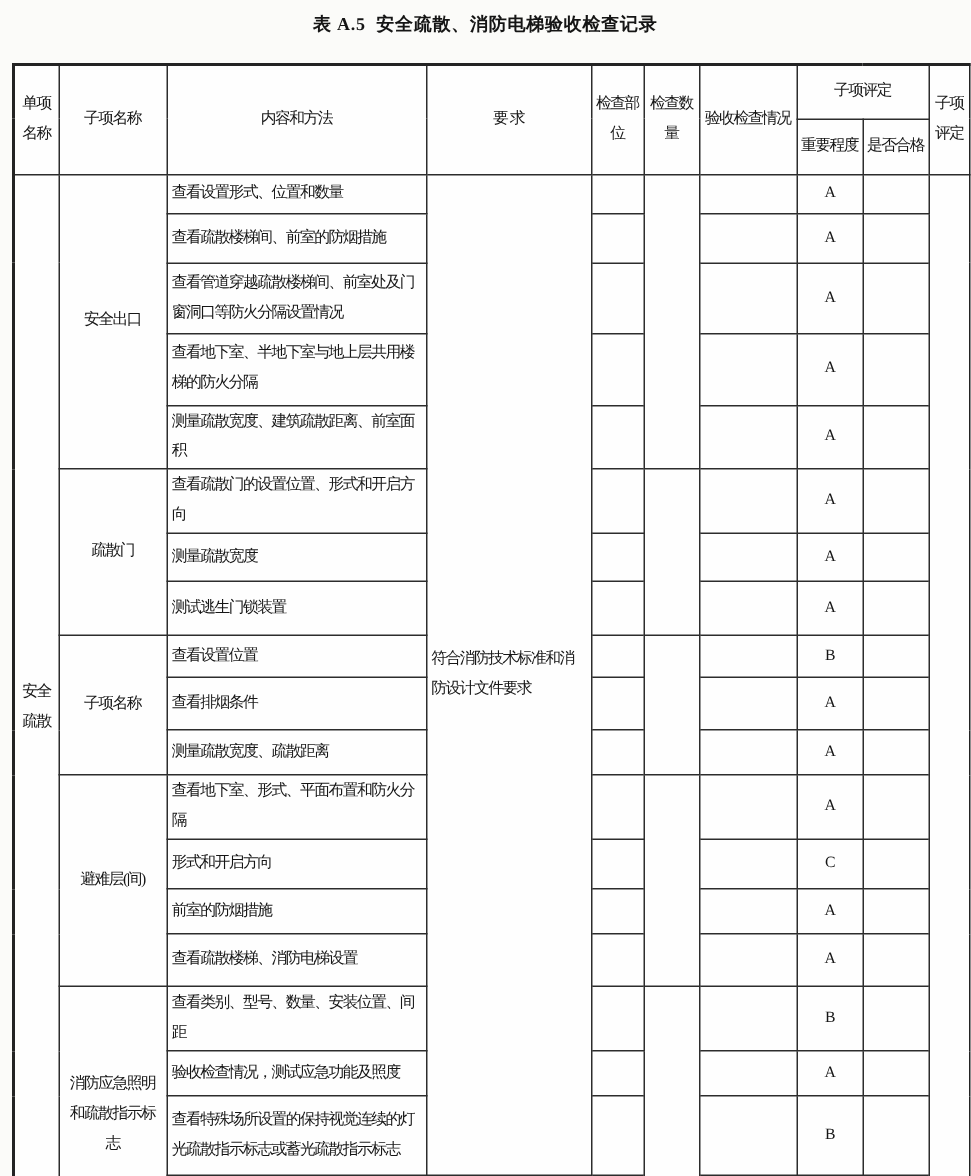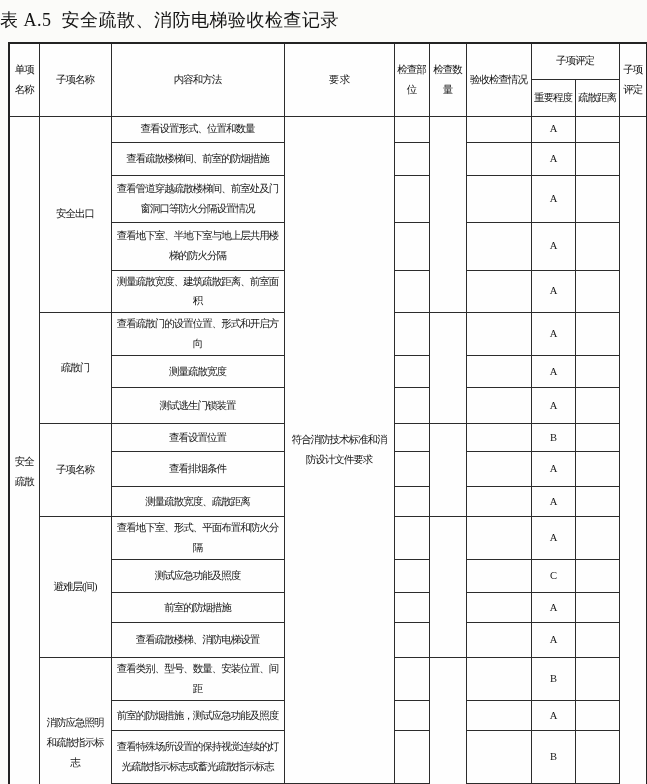--- a/index.html
+++ b/index.html
@@ -6,23 +6,23 @@
   body{
     width:647px;height:784px;
     background:#fbfbf9;
     font-family:"Liberation Serif","DejaVu Serif",serif;
     color:#1b1b1b;
     -webkit-font-smoothing:antialiased;
   }
   .page{position:relative;width:647px;height:784px;overflow:hidden;}
   .doc-title{
     padding-top:8px;
-    text-align:left;
-    font-size:18px;
-    font-weight:normal;
+    text-align:center;
+    font-size:12px;
+    font-weight:bold;
     letter-spacing:0.5px;
     white-space:pre-wrap;
     color:#151515;
   }
   table.insp-table{
     position:absolute;
     left:8px;top:42px;
     width:638px;
     border-collapse:collapse;
     table-layout:fixed;
@@ -38,21 +38,21 @@
     vertical-align:middle;
     word-break:break-all;
     overflow:hidden;
     color:#161616;
   }
   .insp-table thead th{
     text-align:center;
     font-weight:normal;
     padding:1px 2px;
   }
-  td.content,td.req{text-align:center;}
+  td.content,td.req{text-align:left;}
   td.sub,td.imp,td.item{text-align:center;}
   td.empty{background:transparent;}
   tr{page-break-inside:avoid;}
 </style>
 </head>
 <body>
 
 <div class="page">
   <div class="doc-title">表 A.5  安全疏散、消防电梯验收检查记录</div>
 
@@ -76,21 +76,21 @@
         <th rowspan="2">内容和方法</th>
         <th rowspan="2">要 求</th>
         <th rowspan="2">检查部位</th>
         <th rowspan="2">检查数量</th>
         <th rowspan="2">验收检查情况</th>
         <th colspan="2">子项评定</th>
         <th rowspan="2">子项评定</th>
       </tr>
       <tr style="height:37px">
         <th>重要程度</th>
-        <th>疏散距离</th>
+        <th>是否合格</th>
       </tr>
     </thead>
     <tbody>
 
       <tr style="height:26px">
         <td rowspan="19" class="item">安全疏散</td>
         <td rowspan="5" class="sub">安全出口</td>
         <td class="content">查看设置形式、位置和数量</td>
         <td rowspan="18" class="req">符合消防技术标准和消防设计文件要求</td>
         <td class="empty"></td>
@@ -180,21 +180,21 @@
       <tr style="height:32px">
         <td rowspan="4" class="sub">避难层(间)</td>
         <td class="content">查看地下室、形式、平面布置和防火分隔</td>
         <td class="empty"></td>
         <td rowspan="4" class="empty"></td>
         <td class="empty"></td>
         <td class="imp">A</td>
         <td class="empty"></td>
       </tr>
       <tr style="height:33px">
-        <td class="content">测试应急功能及照度</td>
+        <td class="content">形式和开启方向</td>
         <td class="empty"></td>
         <td class="empty"></td>
         <td class="imp">C</td>
         <td class="empty"></td>
       </tr>
       <tr style="height:30px">
         <td class="content">前室的防烟措施</td>
         <td class="empty"></td>
         <td class="empty"></td>
         <td class="imp">A</td>
@@ -211,21 +211,21 @@
       <tr style="height:27px">
         <td rowspan="4" class="sub">消防应急照明和疏散指示标志</td>
         <td class="content">查看类别、型号、数量、安装位置、间距</td>
         <td class="empty"></td>
         <td rowspan="4" class="empty"></td>
         <td class="empty"></td>
         <td class="imp">B</td>
         <td class="empty"></td>
       </tr>
       <tr style="height:30px">
-        <td class="content">前室的防烟措施，测试应急功能及照度</td>
+        <td class="content">验收检查情况，测试应急功能及照度</td>
         <td class="empty"></td>
         <td class="empty"></td>
         <td class="imp">A</td>
         <td class="empty"></td>
       </tr>
       <tr style="height:53px">
         <td class="content">查看特殊场所设置的保持视觉连续的灯光疏散指示标志或蓄光疏散指示标志</td>
         <td class="empty"></td>
         <td class="empty"></td>
         <td class="imp">B</td>

